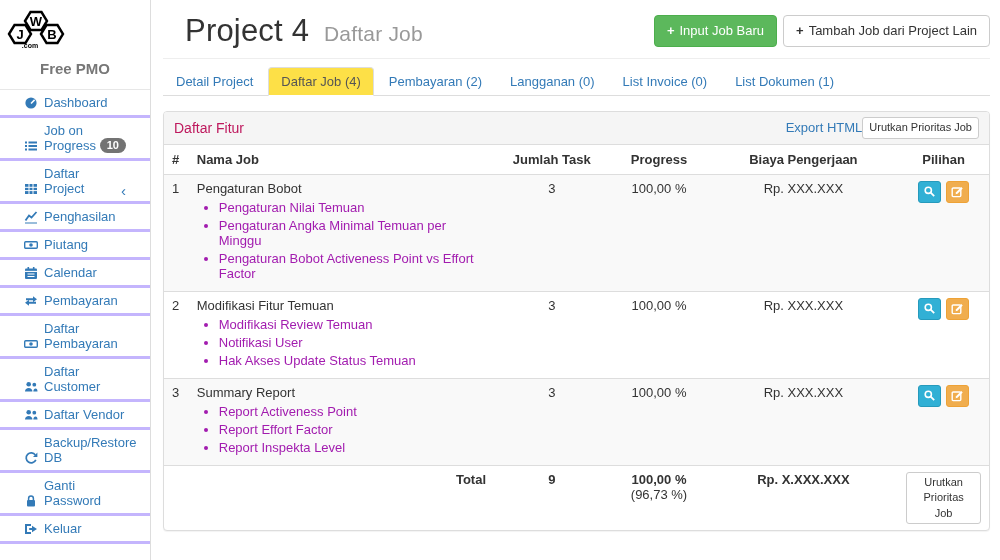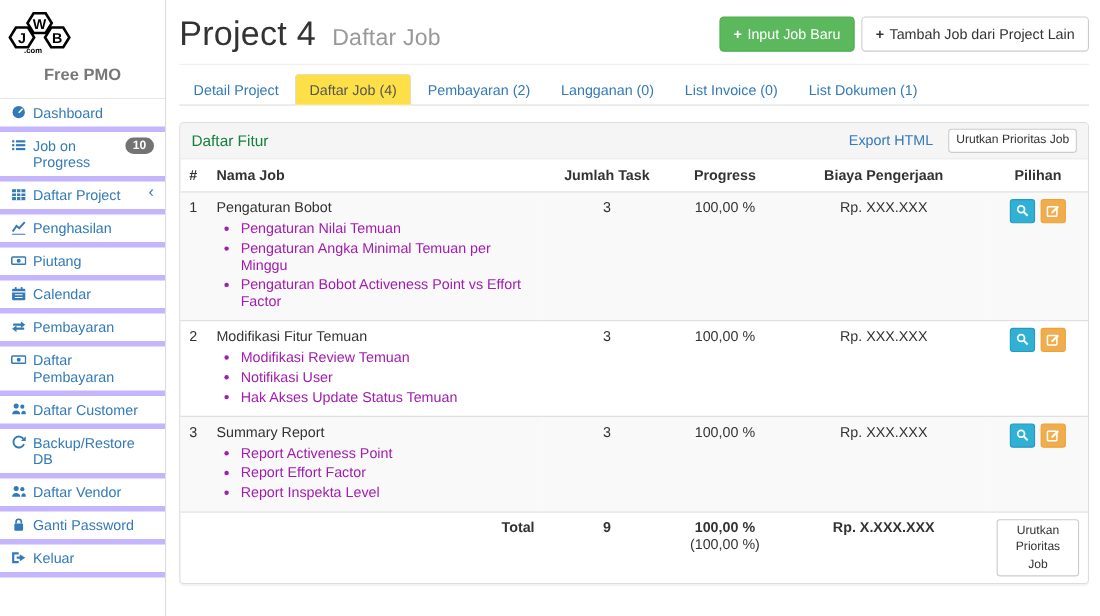--- a/index.html
+++ b/index.html
@@ -5,59 +5,59 @@
   * { box-sizing: border-box; margin: 0; padding: 0; }
   html,body { width:1000px; height:560px; overflow:hidden; background:#fff;
     font-family:"Liberation Sans", sans-serif; font-size:13px; color:#333; }
 
   
   .sidebar { position:absolute; left:0; top:0; width:151px; height:560px;
     background:#fff; border-right:1px solid #ddd; }
   .logo-box { text-align:center; padding-top:8px; }
   .brand-sub { color:#777; font-size:15px; margin-top:4px;font-weight:bold; }
   .side-menu { margin-top:12px; border-top:1px solid #e7e7e7; }
-  .side-item { display:flex; align-items:flex-start; padding:5px 10px;
-    border-bottom:5px solid #c4b5fd; color:#337ab7; font-size:13px;
+  .side-item { display:flex; align-items:flex-end; padding:5px 24px;
+    border-bottom:3px solid #c4b5fd; color:#337ab7; font-size:13px;
     text-decoration:none; cursor:pointer; min-height:24px; }
   .side-item .sicon { width:14px; height:14px; margin-right:6px; flex:0 0 14px; display:inline-flex; }
   .badge { margin-left:auto; background:#737373; color:#fff; border-radius:10px;
     font-size:11px; font-weight:bold; padding:2px 7px; line-height:1; }
   .chev { margin-left:auto; font-size:15px; line-height:10px; color:#337ab7; }
 
   
   .main { position:absolute; left:163px; top:0; width:827px; }
   .breadcrumb { background:#f5f5f5; border-radius:4px; padding:8px 15px;
     margin-top:12px; font-size:13px; color:#999; }
   .breadcrumb a { color:#337ab7; text-decoration:none; cursor:pointer; }
   .breadcrumb .sep { margin:0 5px; color:#ccc; }
   .breadcrumb .current { color:#777; }
 
   .page-header { display:flex; align-items:center; justify-content:space-between;
     border-bottom:1px solid #eee; padding:13px 0 9px; }
-  .page-title { font-size:31px; font-weight:500; color:#333; letter-spacing:.2px; }
+  .page-title { font-size:31px; font-weight:500; color:#333; letter-spacing:.2px;margin-left:22px; }
   .page-title small { font-size:21px; color:#999; font-weight:400; margin-left:6px; }
   .hdr-buttons { display:flex; gap:6px; }
   .btn { display:inline-flex; align-items:center; gap:5px; border-radius:4px;
     font-size:13px; padding:6px 12px; cursor:pointer; line-height:1.42; border:1px solid transparent; }
   .btn-success { background:#5cb85c; border-color:#4cae4c; color:#fff; }
   .btn-default { background:#fff; border-color:#ccc; color:#333; }
   .btn .plus { font-weight:bold; }
 
   .tabs { display:flex; border-bottom:1px solid #ddd; margin-top:8px; }
   .tab { padding:6px 12px; margin-right:2px; margin-bottom:-1px; color:#337ab7;
     font-size:13px; cursor:pointer; border:1px solid transparent;
     border-radius:4px 4px 0 0; text-decoration:none; }
   .tab.active { background:#fde047; border-color:#ddd; border-bottom-color:#fff; color:#555; cursor:default; }
 
   .panel { border:1px solid #ddd; border-radius:4px; margin-top:15px;
     box-shadow:0 1px 1px rgba(0,0,0,.05); background:#fff; }
   .panel-heading { background:#f5f5f5; border-bottom:1px solid #ddd;
     padding:5px 10px; display:flex; align-items:center; border-radius:3px 3px 0 0; min-height:28px; }
-  .panel-title { font-size:14px; color:#15803d; }
-  .heading-right { margin-left:auto; display:flex; align-items:center; gap:14px; }
+  .panel-title { font-size:14px; color:#be185d; }
+  .heading-right { margin-left:auto; display:flex; align-items:center; gap:0; }
   .export-link { color:#337ab7; font-size:13px; text-decoration:none; cursor:pointer; }
   .btn-xs { padding:2px 6px; font-size:11px; border-radius:3px; }
 
   table { width:100%; border-collapse:collapse; font-size:13px; }
   th { padding:7px 8px; border-bottom:1px solid #ddd; font-weight:bold; text-align:center; }
   th.left { text-align:left; }
   td { padding:6px 8px; border-top:1px solid #ddd; vertical-align:top; text-align:center; }
   td.left { text-align:left; }
   tr.striped { background:#f9f9f9; }
   ul.subtasks { margin:3px 0 2px 0; padding-left:22px; color:#a21caf; }
@@ -180,37 +180,37 @@
             <circle cx="4.7" cy="4.2" r="2.3"></circle>
             <path d="M1 11.5c0-2.1 1.6-3.4 3.7-3.4s3.7 1.3 3.7 3.4z"></path>
             <circle cx="10.3" cy="4.7" r="1.9"></circle>
             <path d="M9.3 11.5c.1-1.9 1-3 2.3-3 1.2 0 1.9 1.1 1.9 3z"></path>
           </svg>
         </span>
       <span>Daftar Customer</span>
     </a>
     <a class="side-item">
       <span class="sicon">
-          <svg width="14" height="14" viewBox="0 0 14 14">
-            <path d="M11.8 8.8A5 5 0 1 1 11.3 4" fill="none" stroke="#337ab7" stroke-width="1.7"></path>
-            <polygon points="13.4,1.6 13.4,6 9,6" fill="#337ab7"></polygon>
-          </svg>
-        </span>
-      <span>Backup/Restore DB</span>
-    </a>
-    <a class="side-item">
-      <span class="sicon">
           <svg width="14" height="14" viewBox="0 0 14 14" fill="#337ab7">
             <circle cx="4.7" cy="4.2" r="2.3"></circle>
             <path d="M1 11.5c0-2.1 1.6-3.4 3.7-3.4s3.7 1.3 3.7 3.4z"></path>
             <circle cx="10.3" cy="4.7" r="1.9"></circle>
             <path d="M9.3 11.5c.1-1.9 1-3 2.3-3 1.2 0 1.9 1.1 1.9 3z"></path>
           </svg>
         </span>
       <span>Daftar Vendor</span>
+    </a>
+    <a class="side-item">
+      <span class="sicon">
+          <svg width="14" height="14" viewBox="0 0 14 14">
+            <path d="M11.8 8.8A5 5 0 1 1 11.3 4" fill="none" stroke="#337ab7" stroke-width="1.7"></path>
+            <polygon points="13.4,1.6 13.4,6 9,6" fill="#337ab7"></polygon>
+          </svg>
+        </span>
+      <span>Backup/Restore DB</span>
     </a>
     <a class="side-item">
       <span class="sicon">
           <svg width="14" height="14" viewBox="0 0 14 14">
             <rect x="3" y="6" width="8" height="6.5" rx="1" fill="#337ab7"></rect>
             <path d="M4.6 6V4.4a2.4 2.4 0 0 1 4.8 0V6" fill="none" stroke="#337ab7" stroke-width="1.5"></path>
           </svg>
         </span>
       <span>Ganti Password</span>
     </a>
@@ -366,21 +366,21 @@
                 </svg>
               </span>
           </td>
         </tr>
       </tbody>
       <tfoot>
         <tr>
           <td></td>
           <td class="total-label">Total</td>
           <td>9</td>
-          <td><span>100,00 %</span> <span class="normal">(100,00 %)</span></td>
+          <td><span>100,00 %</span> <span class="normal">(96,73 %)</span></td>
           <td>Rp. X.XXX.XXX</td>
           <td><button class="btn btn-default btn-xs">Urutkan Prioritas Job</button></td>
         </tr>
       </tfoot>
     </table>
   </div>
 
 </div>
 
 </body></html>

